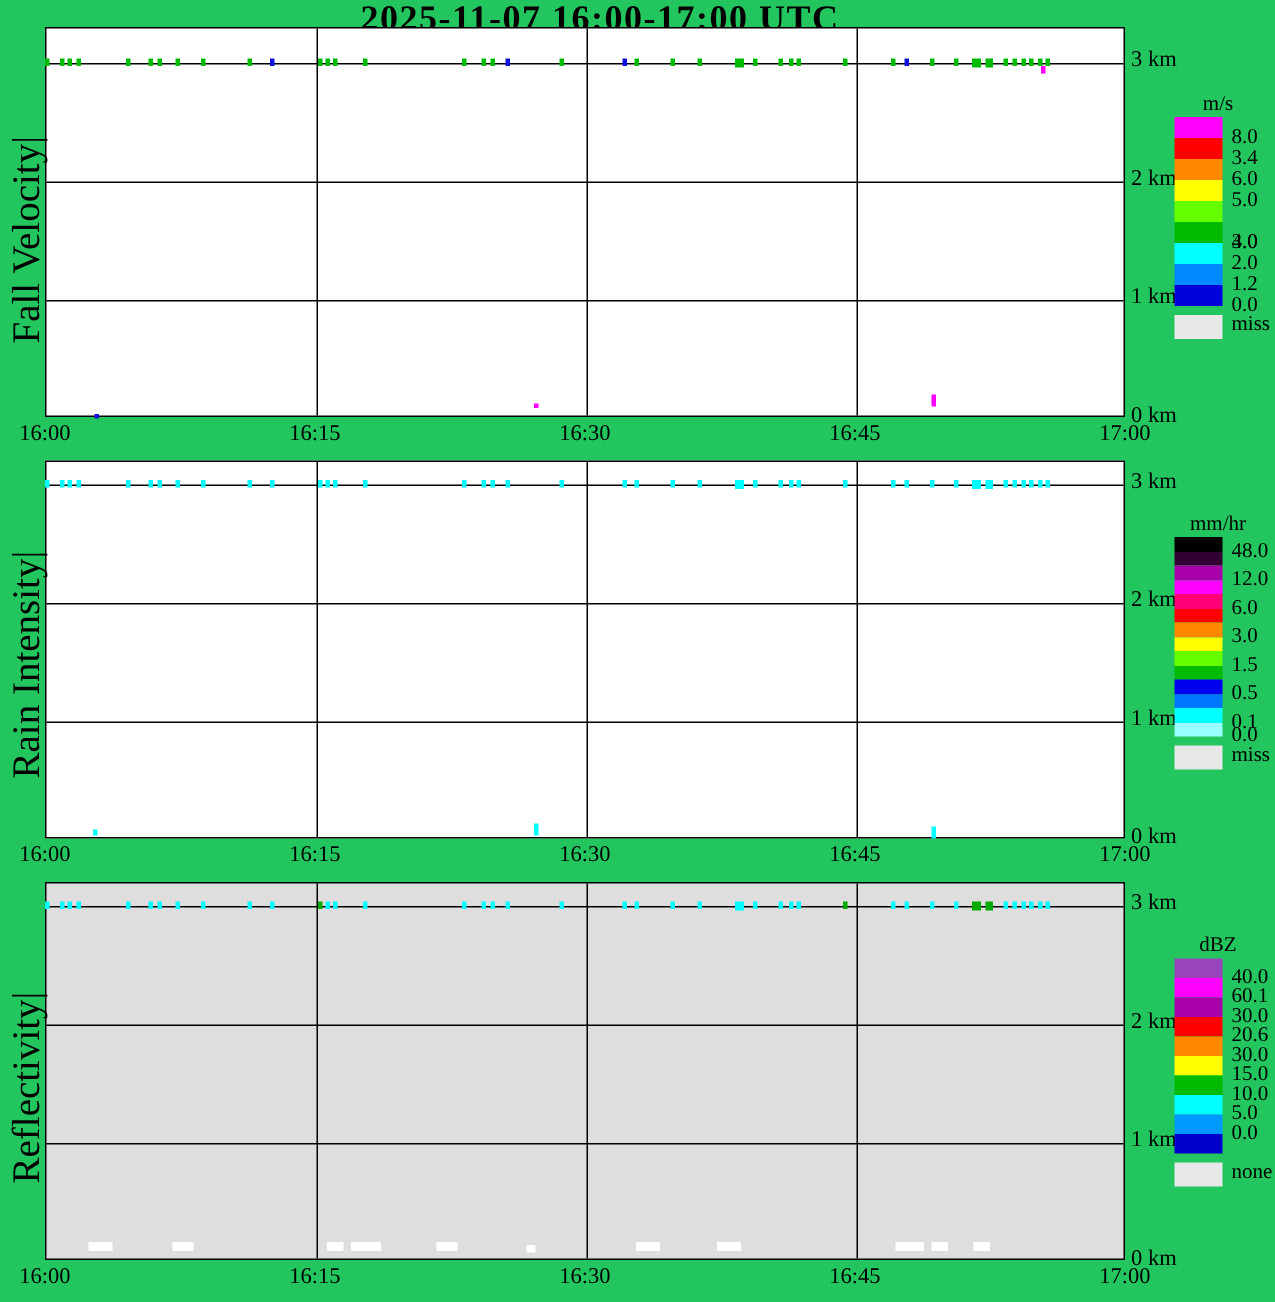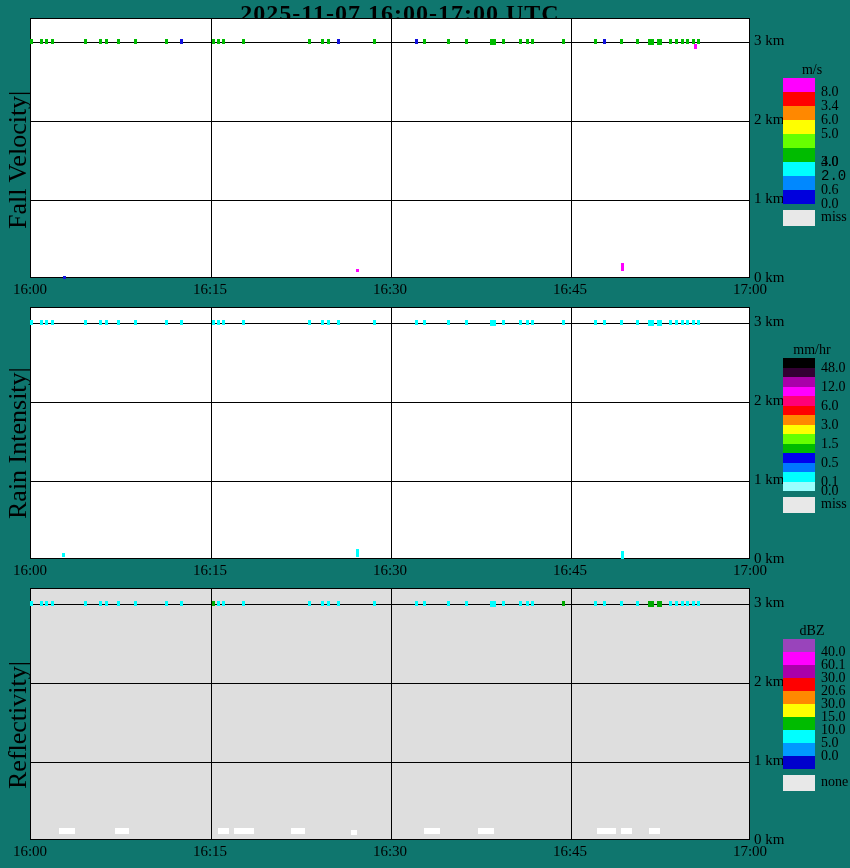--- a/index.html
+++ b/index.html
@@ -1,16 +1,16 @@
 <!DOCTYPE html>
 <html><head>
 <meta charset="utf-8">
 <style>
   html,body{margin:0;padding:0;background:#ffffff;}
-  #page{position:relative;width:850px;height:868px;background:#0f766e;
+  #page{position:relative;width:850px;height:868px;background:#22c55e;
         font-family:"Liberation Serif","DejaVu Serif",serif;overflow:hidden;}
   .title{position:absolute;left:0;top:0;width:800px;text-align:center;
          font-size:24px;font-weight:bold;letter-spacing:1px;color:#000;}
   .panel{position:absolute;left:30px;width:720px;border:1px solid #000;box-sizing:border-box;}
   .hline{position:absolute;left:0;width:100%;height:1px;background:#000;}
   .vline{position:absolute;top:0;height:100%;width:1px;background:#000;}
   .tick{position:absolute;}
   .kmlabel{position:absolute;font-size:15px;color:#000;white-space:nowrap;}
   .tlabel{position:absolute;font-size:15px;color:#000;width:52px;text-align:center;white-space:nowrap;}
   .ylabel{position:absolute;font-size:26px;color:#000;white-space:nowrap;
@@ -95,23 +95,23 @@
     <div class="cblabel" style="left: 821px; top: 98px;">3.4</div>
     <div class="cbband" style="left: 783px; top: 106px; height: 14px; background: rgb(255, 136, 0);"></div>
     <div class="cblabel" style="left: 821px; top: 112px;">6.0</div>
     <div class="cbband" style="left: 783px; top: 120px; height: 14px; background: rgb(255, 255, 0);"></div>
     <div class="cblabel" style="left: 821px; top: 126px;">5.0</div>
     <div class="cbband" style="left: 783px; top: 134px; height: 14px; background: rgb(102, 255, 0);"></div>
     <div class="cblabel" style="left: 821px; top: 154px;">4.0</div>
     <div class="cbband" style="left: 783px; top: 148px; height: 14px; background: rgb(0, 187, 0);"></div>
     <div class="cblabel" style="left: 821px; top: 154px;">3.0</div>
     <div class="cbband" style="left: 783px; top: 162px; height: 14px; background: rgb(0, 255, 255);"></div>
-    <div class="cblabel" style="left: 821px; top: 168px; font-family: Liberation Mono, monospace;">2.0</div>
+    <div class="cblabel" style="left: 821px; top: 168px;">2.0</div>
     <div class="cbband" style="left: 783px; top: 176px; height: 14px; background: rgb(0, 136, 255);"></div>
-    <div class="cblabel" style="left: 821px; top: 182px;">0.6</div>
+    <div class="cblabel" style="left: 821px; top: 182px;">1.2</div>
     <div class="cbband" style="left: 783px; top: 190px; height: 14px; background: rgb(0, 0, 221);"></div>
     <div class="cblabel" style="left: 821px; top: 196px;">0.0</div>
     <div class="cbband" style="left: 783px; top: 210px; height: 16px; background: rgb(232, 232, 232);"></div>
     <div class="cblabel" style="left: 821px; top: 209px;">miss</div>
     <div class="panel" style="top: 307px; height: 252px; background: rgb(255, 255, 255);">
       <div class="vline" style="left: 180px;"></div>
       <div class="vline" style="left: 360px;"></div>
       <div class="vline" style="left: 540px;"></div>
       <div class="hline" style="top: 15px;"></div>
       <div class="hline" style="top: 94px;"></div>

